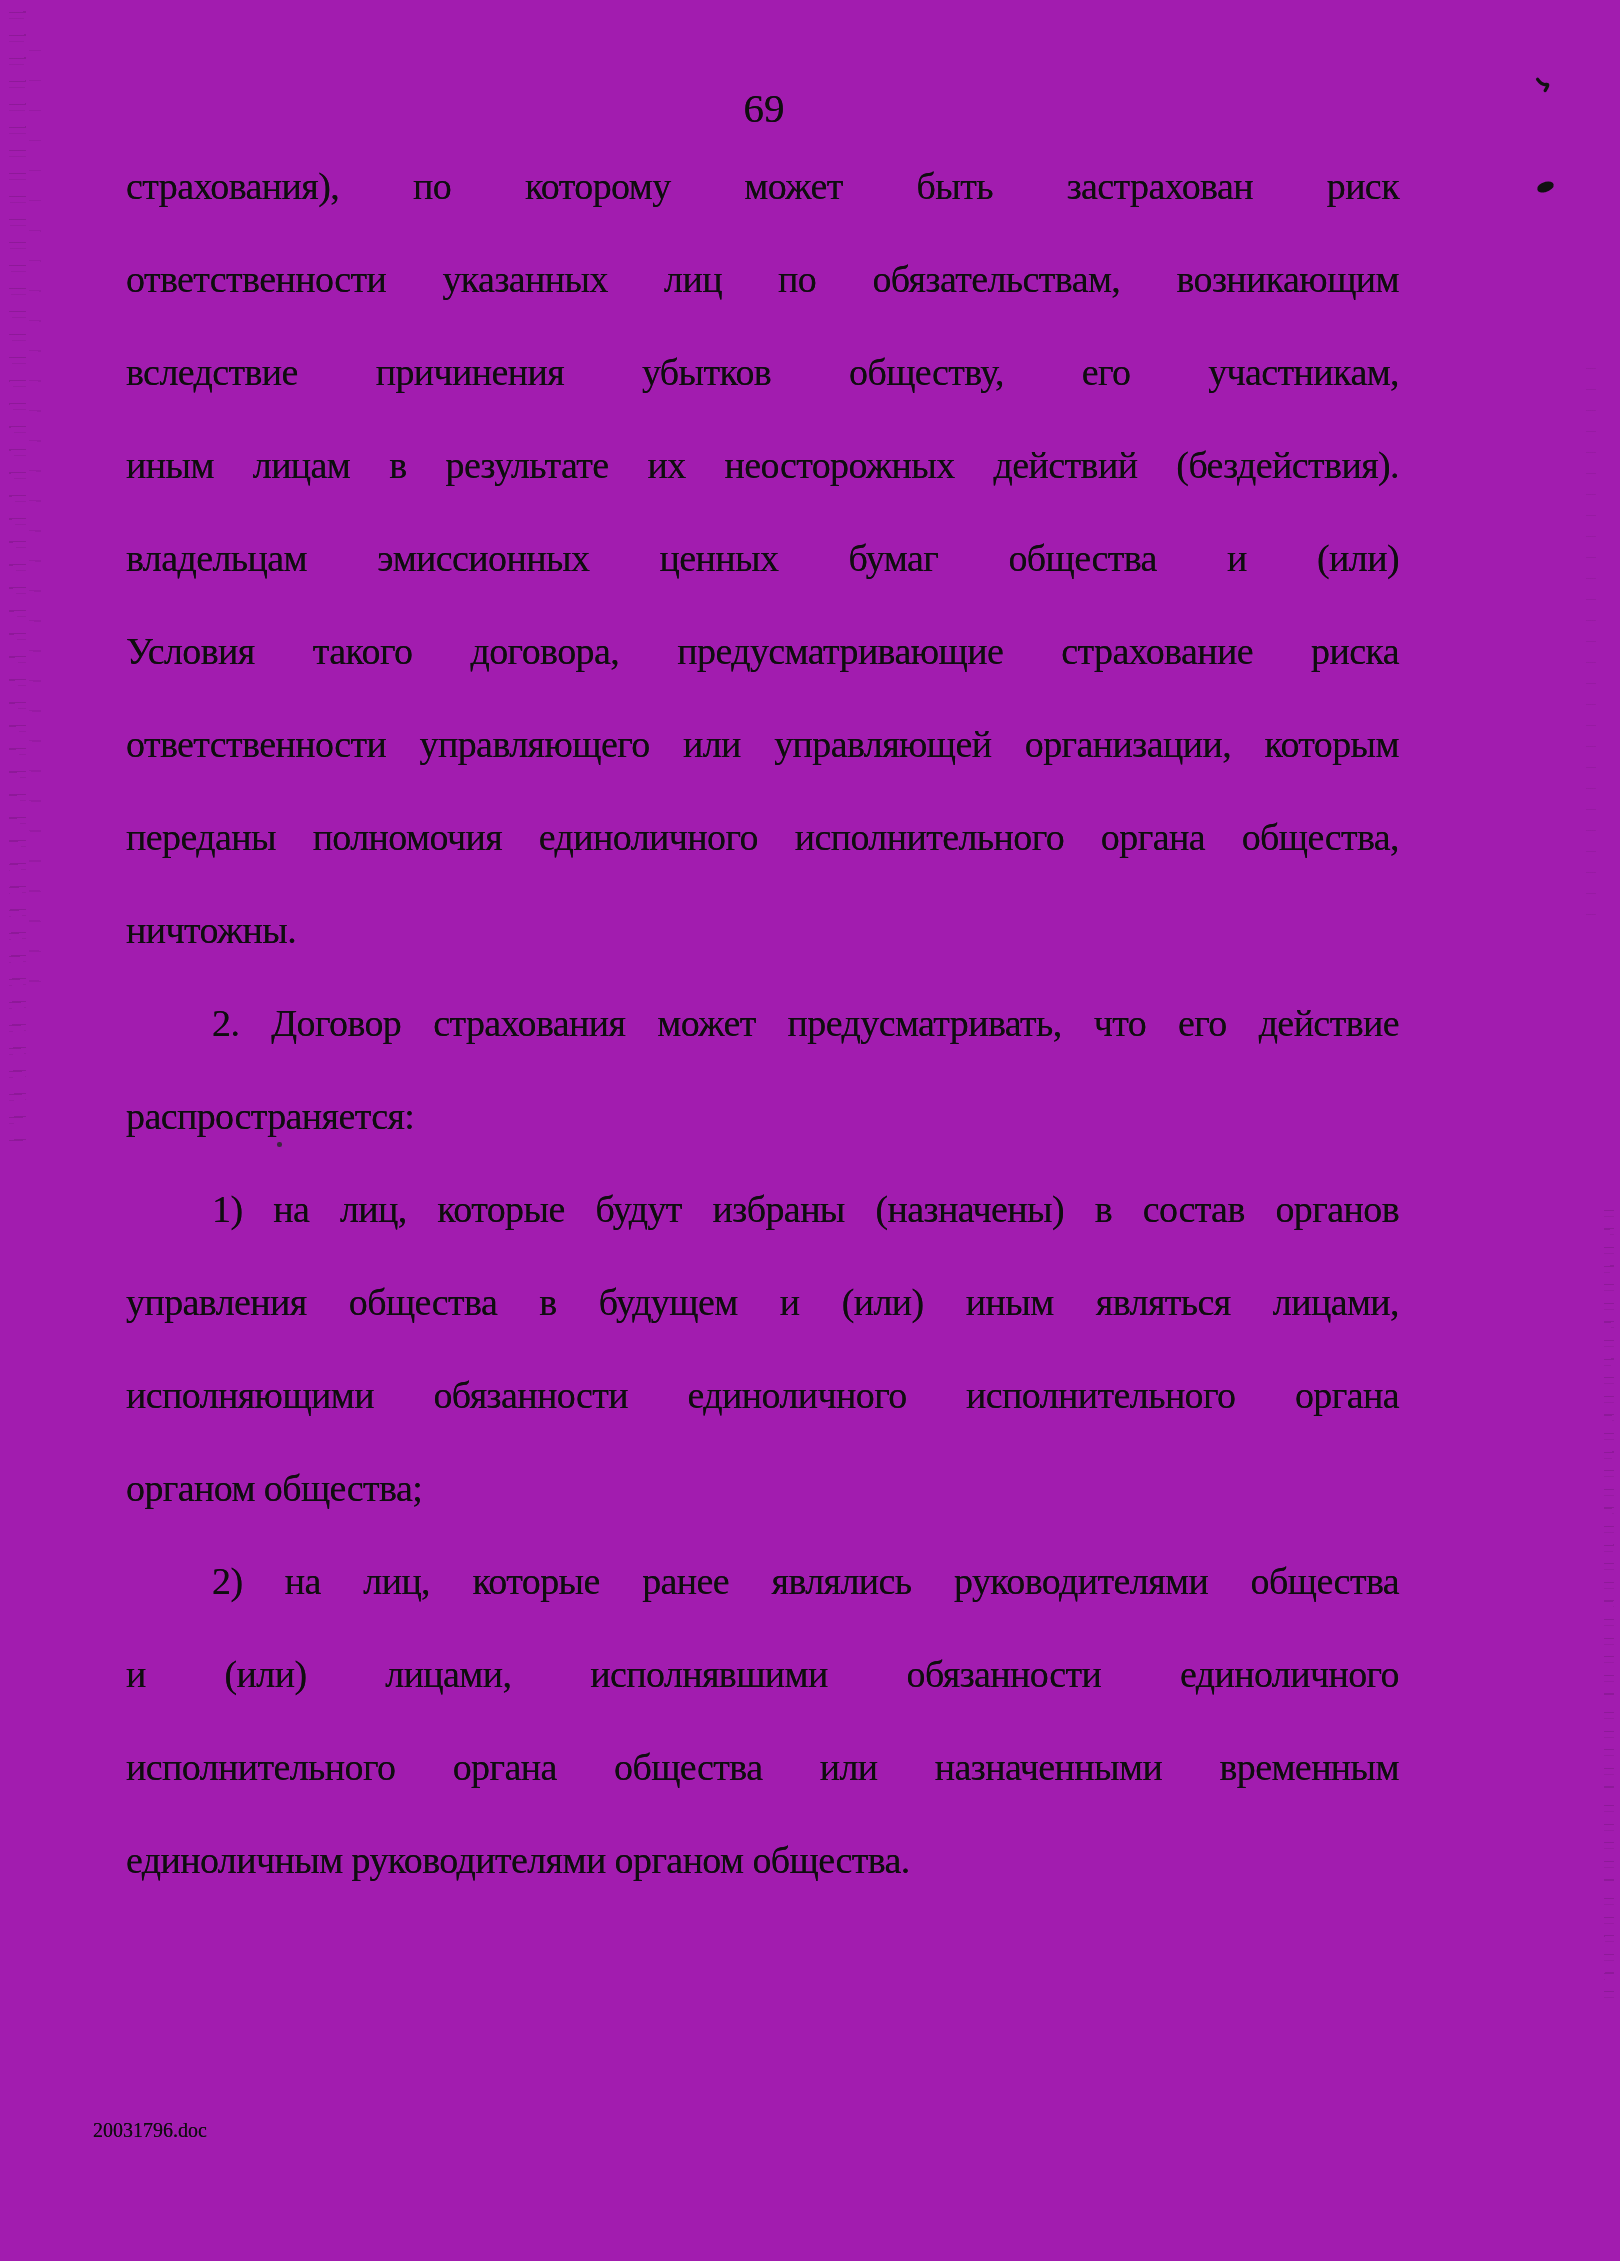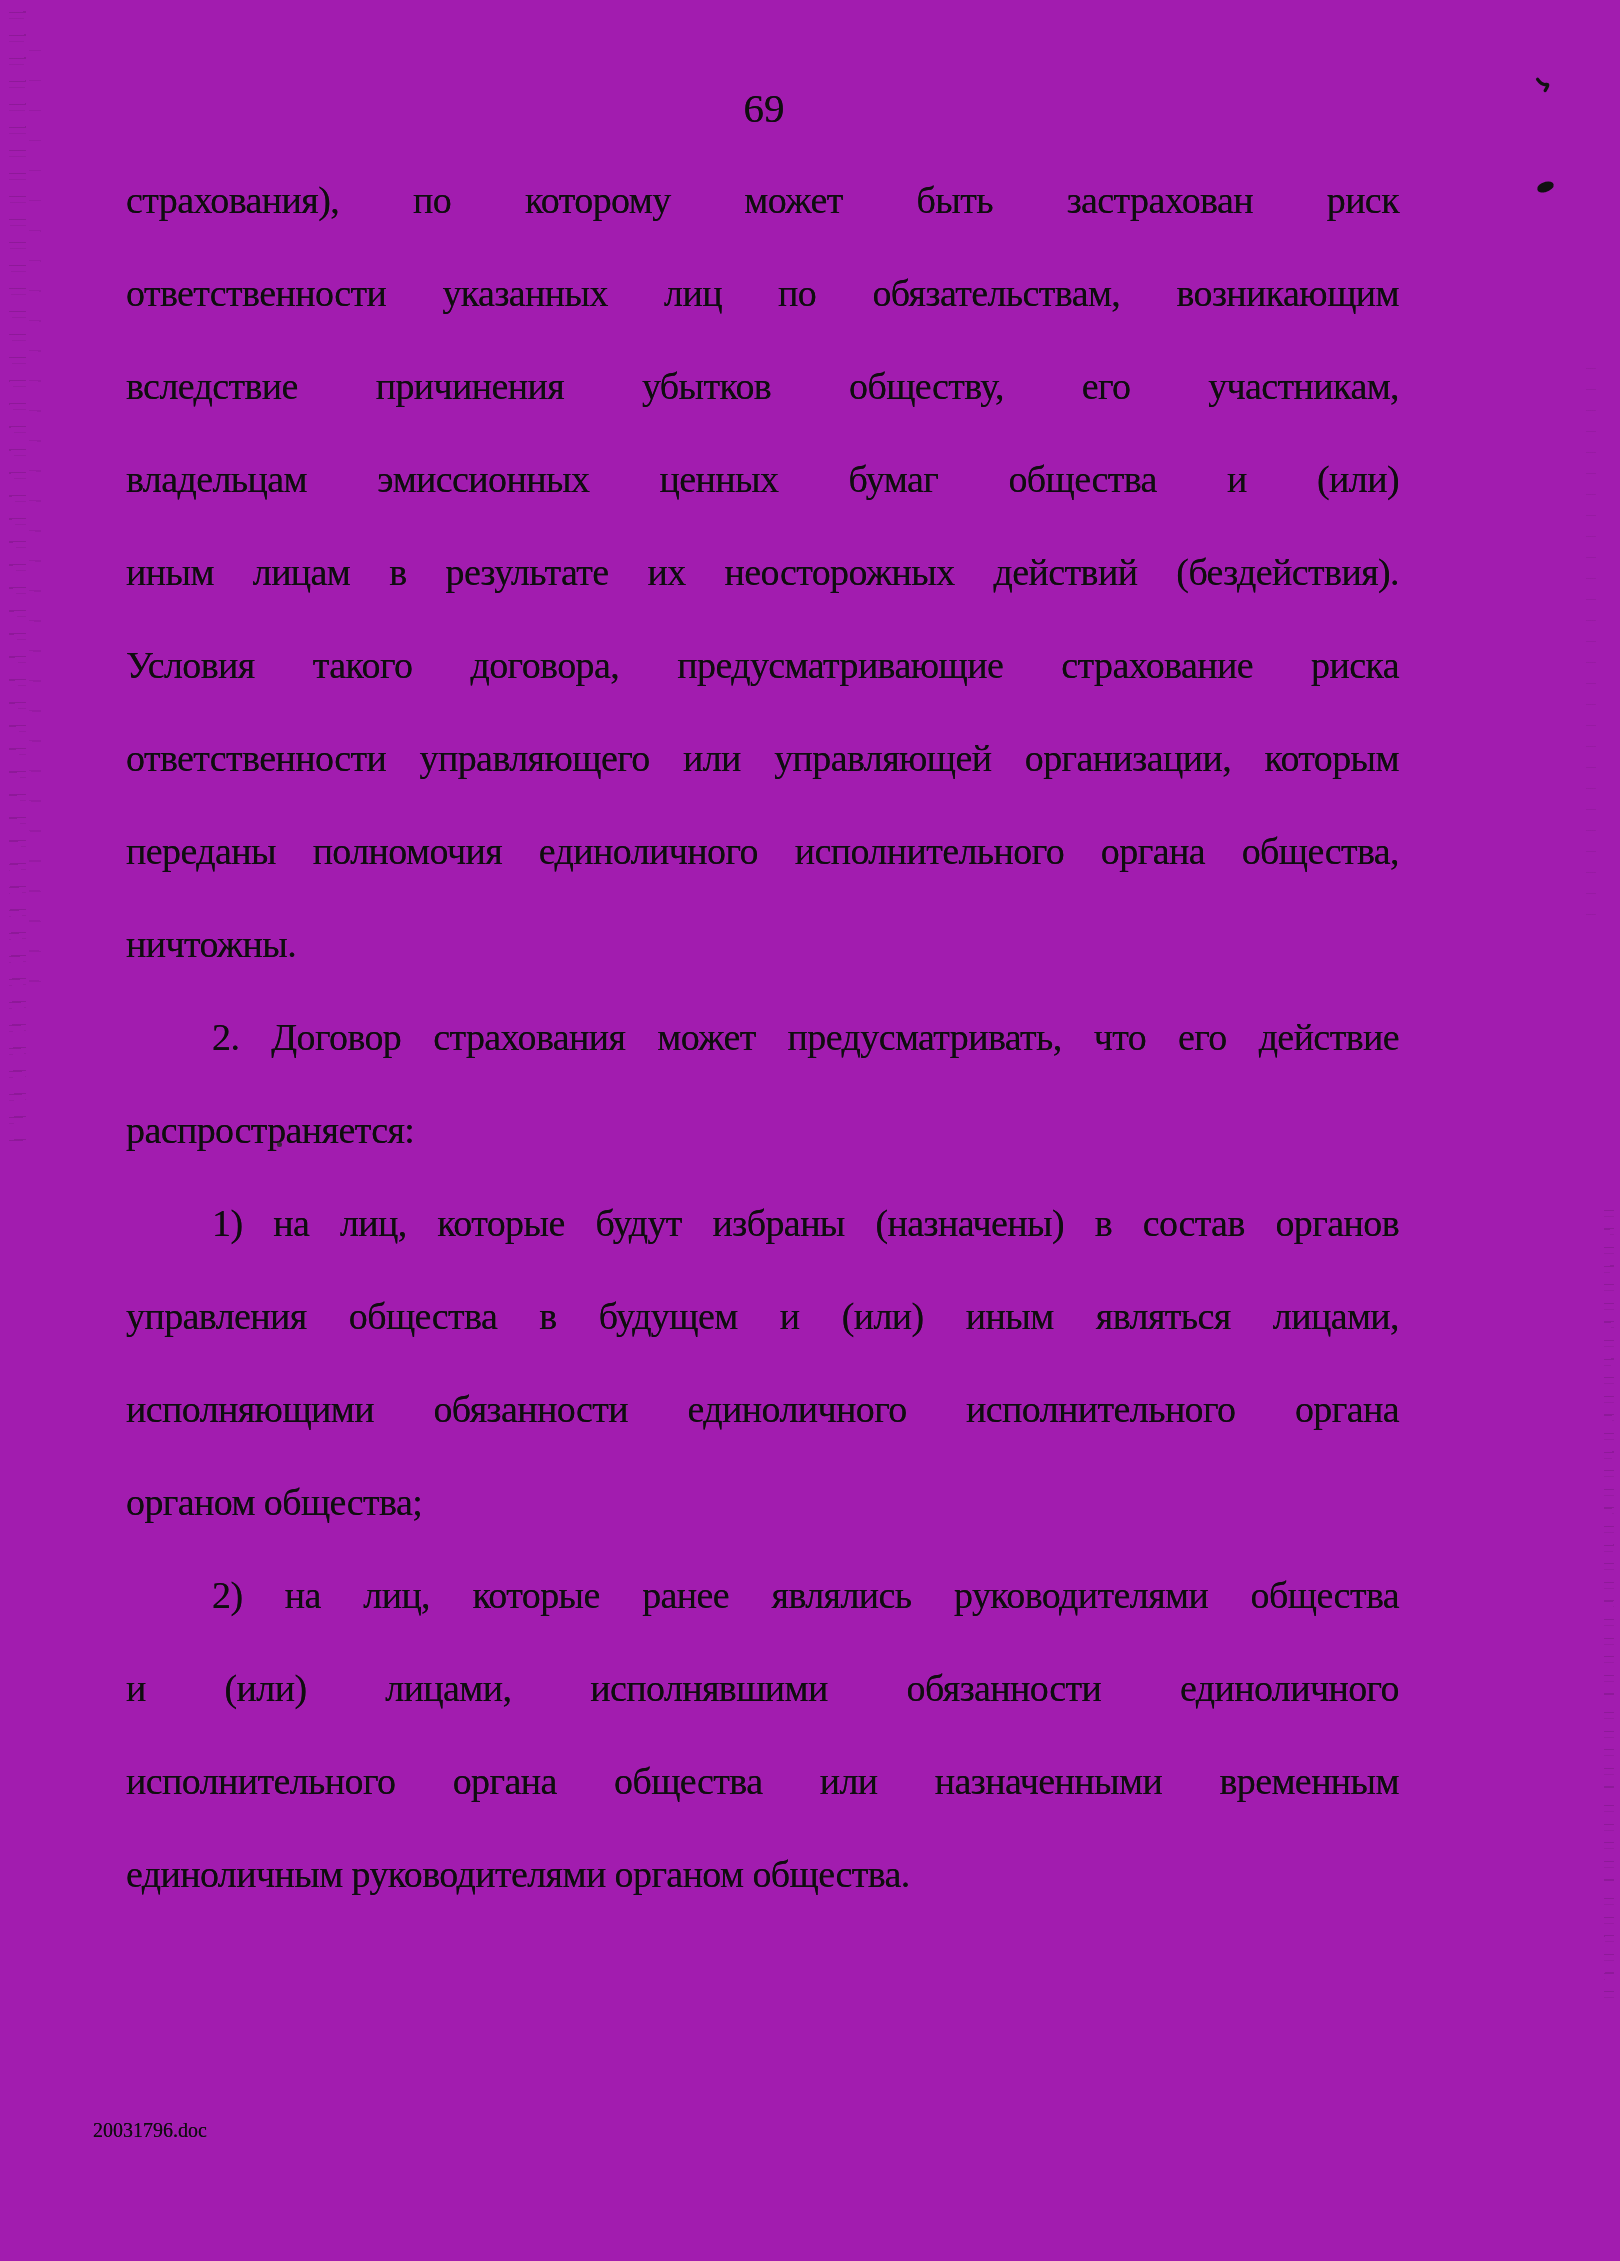--- a/index.html
+++ b/index.html
@@ -27,21 +27,21 @@
     right: 0;
     text-align: center;
     font-size: 41px;
     line-height: 46px;
     transform: translateX(-46px);
     text-shadow: 0 0 0.6px rgba(0,0,0,0.75);
   }
   .text-block {
     position: absolute;
     left: 126px;
-    top: 154px;
+    top: 140px;
     width: 1273px;
   }
   .line {
     font-size: 38px;
     line-height: 93px;
     letter-spacing: -0.6px;
     text-align: justify;
     text-align-last: justify;
     text-justify: inter-word;
     white-space: normal;
@@ -122,22 +122,22 @@
 <body>
 
 <div class="scan-page">
 
   <div class="page-number">69</div>
 
   <div class="text-block">
       <div class="line">страхования), по которому может быть застрахован риск</div>
       <div class="line">ответственности указанных лиц по обязательствам, возникающим</div>
       <div class="line">вследствие причинения убытков обществу, его участникам,</div>
+      <div class="line">иным лицам в результате их неосторожных действий (бездействия).</div>
       <div class="line">владельцам эмиссионных ценных бумаг общества и (или)</div>
-      <div class="line">иным лицам в результате их неосторожных действий (бездействия).</div>
       <div class="line">Условия такого договора, предусматривающие страхование риска</div>
       <div class="line">ответственности управляющего или управляющей организации, которым</div>
       <div class="line">переданы полномочия единоличного исполнительного органа общества,</div>
       <div class="line last">ничтожны.</div>
       <div class="line indent">2. Договор страхования может предусматривать, что его действие</div>
       <div class="line last">распространяется:</div>
       <div class="line indent">1) на лиц, которые будут избраны (назначены) в состав органов</div>
       <div class="line">управления общества в будущем и (или) иным являться лицами,</div>
       <div class="line">исполняющими обязанности единоличного исполнительного органа</div>
       <div class="line last">органом общества;</div>

